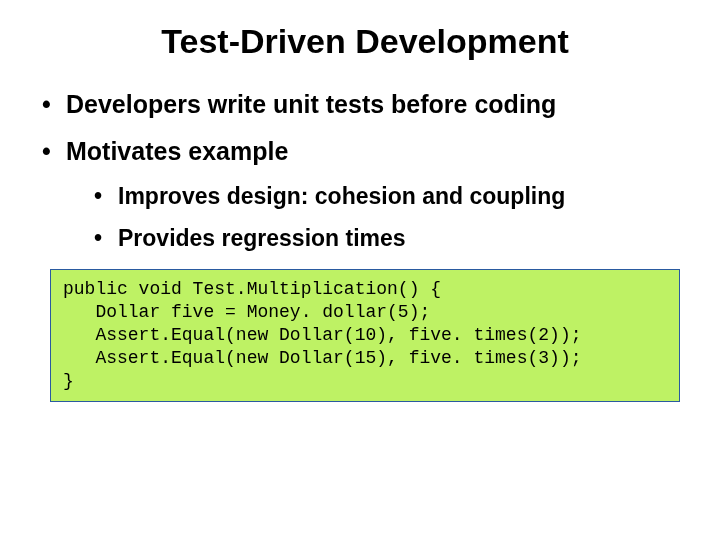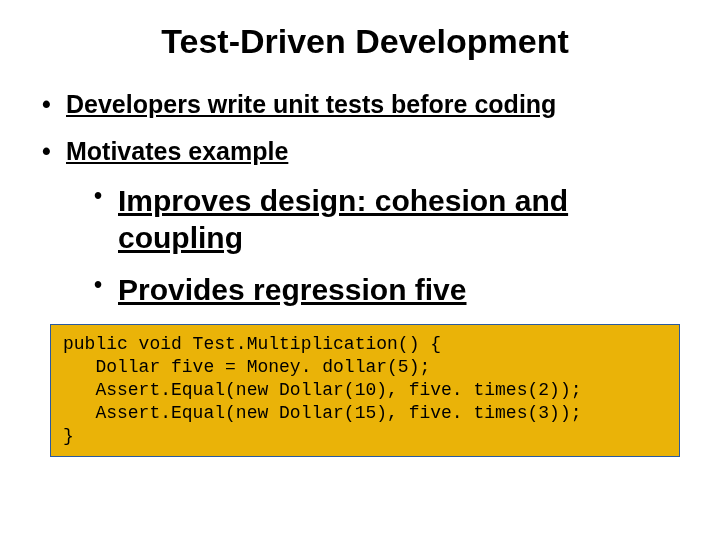--- a/index.html
+++ b/index.html
@@ -22,21 +22,20 @@
     font-size: 34px;
     font-weight: bold;
     text-align: center;
     margin: 4px 0 28px 0;
     letter-spacing: 0px;
   }
   ul.top {
     list-style: none;
     padding: 0;
     margin: 0 0 8px 4px;
-    text-decoration: underline;
   }
   ul.top > li {
     position: relative;
     padding-left: 26px;
     font-size: 25px;
     font-weight: bold;
     margin-bottom: 16px;
     line-height: 1.25;
   }
   ul.top > li::before {
@@ -47,36 +46,36 @@
     font-size: 25px;
   }
   ul.sub {
     list-style: none;
     padding: 0;
     margin: 14px 0 0 26px;
   }
   ul.sub > li {
     position: relative;
     padding-left: 26px;
-    font-size: 30px;
+    font-size: 23px;
     font-weight: bold;
     margin-bottom: 14px;
     line-height: 1.25;
   }
   ul.sub > li::before {
     content: "•";
     position: absolute;
     left: 2px;
     top: 0;
     font-size: 23px;
   }
   .code-box {
     margin: 12px 14px 0 14px;
     border: 1px solid #2a5aa0;
-    background: #eab308;
+    background: #bef264;
     padding: 8px 12px 8px 12px;
     font-family: "Courier New", Courier, monospace;
     font-size: 18px;
     line-height: 1.28;
     white-space: pre;
     color: #000;
   }
 </style>
 </head>
 <body>
@@ -85,21 +84,21 @@
   <div class="title">Test-Driven Development</div>
 
   <ul class="top">
     <li>
       <span>Developers write unit tests before coding</span>
     </li>
     <li>
       <span>Motivates example</span>
       <ul class="sub">
         <li>Improves design: cohesion and coupling</li>
-        <li>Provides regression five</li>
+        <li>Provides regression times</li>
       </ul>
     </li>
   </ul>
 
   <div class="code-box">public void Test.Multiplication() {
    Dollar five = Money. dollar(5);
    Assert.Equal(new Dollar(10), five. times(2));
    Assert.Equal(new Dollar(15), five. times(3));
 }</div>
 </div>

